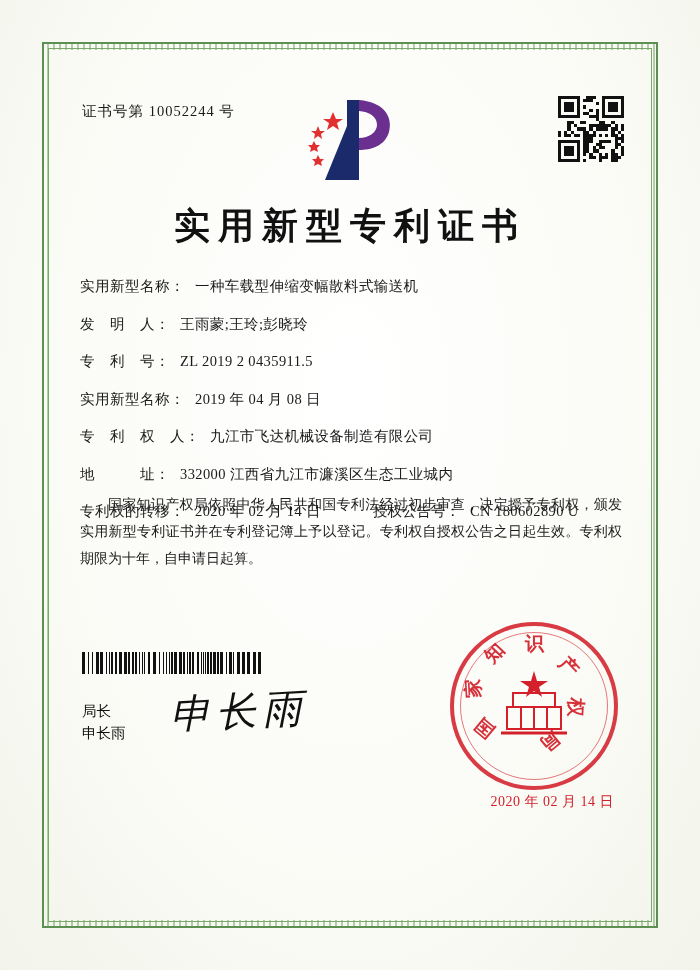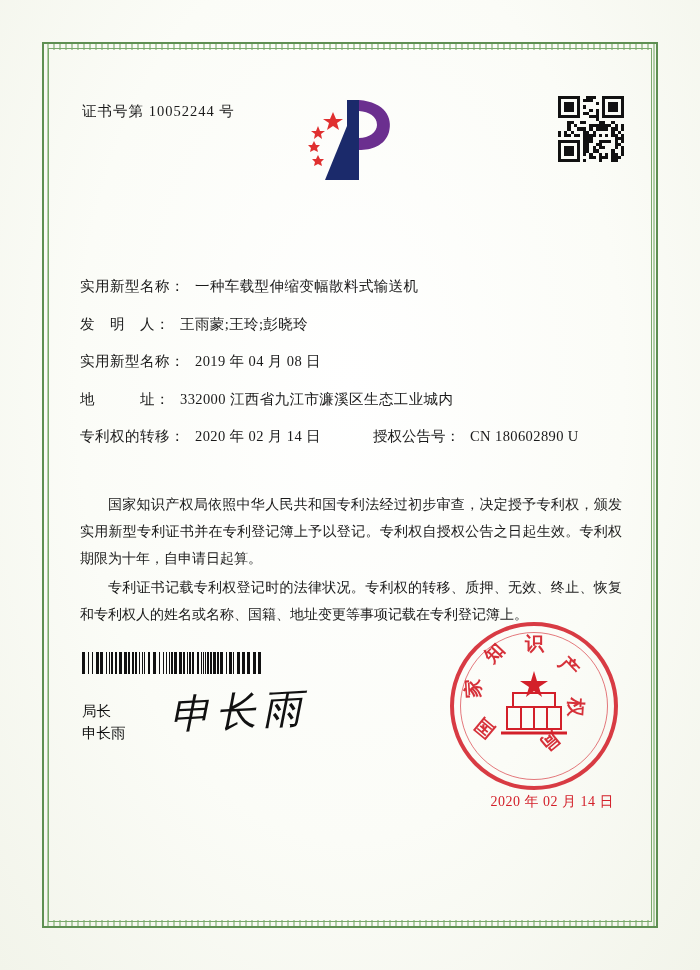--- a/index.html
+++ b/index.html
@@ -497,49 +497,57 @@
       <path d="M74 8 C100 10 108 26 104 40 C100 54 86 58 74 58 L74 46 C84 46 92 40 92 33 C92 24 84 20 74 19 Z" fill="#6b2f8f"></path>
       <path d="M62 88 L40 88 L62 34 Z" fill="#1b2a6b"></path>
       <g fill="#e03030">
         <polygon points="48,20 51,27 58,27 52,31 54,38 48,34 42,38 44,31 38,27 45,27"></polygon>
         <polygon points="33,34 35,39 40,39 36,42 37,47 33,44 29,47 30,42 26,39 31,39"></polygon>
         <polygon points="29,49 31,53 35,53 32,56 33,60 29,58 25,60 26,56 23,53 27,53"></polygon>
         <polygon points="33,63 35,67 39,67 36,70 37,74 33,72 29,74 30,70 27,67 31,67"></polygon>
       </g>
     </svg>
 
+    <div class="main-title">实用新型专利证书</div>
 
     <div class="fields">
       <div class="field-row">
         <span class="field-label">实用新型名称：</span>
         <span class="field-value">一种车载型伸缩变幅散料式输送机</span>
       </div>
       <div class="field-row">
         <span class="field-label">发　明　人：</span>
         <span class="field-value">王雨蒙;王玲;彭晓玲</span>
       </div>
       <div class="field-row">
+        <span class="field-label">专　利　号：</span>
+        <span class="field-value">ZL 2019 2 0435911.5</span>
+      </div>
+      <div class="field-row">
         <span class="field-label">实用新型名称：</span>
         <span class="field-value">2019 年 04 月 08 日</span>
+      </div>
+      <div class="field-row">
+        <span class="field-label">专　利　权　人：</span>
+        <span class="field-value">九江市飞达机械设备制造有限公司</span>
       </div>
       <div class="field-row">
         <span class="field-label">地　　　址：</span>
         <span class="field-value">332000 江西省九江市濂溪区生态工业城内</span>
       </div>
       <div class="field-row">
         <span class="field-label">专利权的转移：</span>
         <span class="field-value">2020 年 02 月 14 日</span>
         <span class="field-label2">授权公告号：</span>
         <span class="field-value">CN 180602890 U</span>
       </div>
     </div>
 
     <div class="paragraphs">
       <p>国家知识产权局依照中华人民共和国专利法经过初步审查，决定授予专利权，颁发实用新型专利证书并在专利登记簿上予以登记。专利权自授权公告之日起生效。专利权期限为十年，自申请日起算。</p>
-      <p>专利证书记载专利权登记时的法律状况。专利权的转移、质押、无效、终止、恢复和专利权人的姓名或名称、国籍、地址变更等事项记载在专利登记簿上。</p>
     </div>
 
     <div class="barcode" id="barcode">
         <div class="bar" style="left: 0px; width: 3px;"></div>
         <div class="bar" style="left: 6px; width: 1px;"></div>
         <div class="bar" style="left: 10px; width: 1px;"></div>
         <div class="bar" style="left: 14px; width: 3px;"></div>
         <div class="bar" style="left: 18px; width: 3px;"></div>
         <div class="bar" style="left: 24px; width: 1px;"></div>
         <div class="bar" style="left: 27px; width: 1px;"></div>

